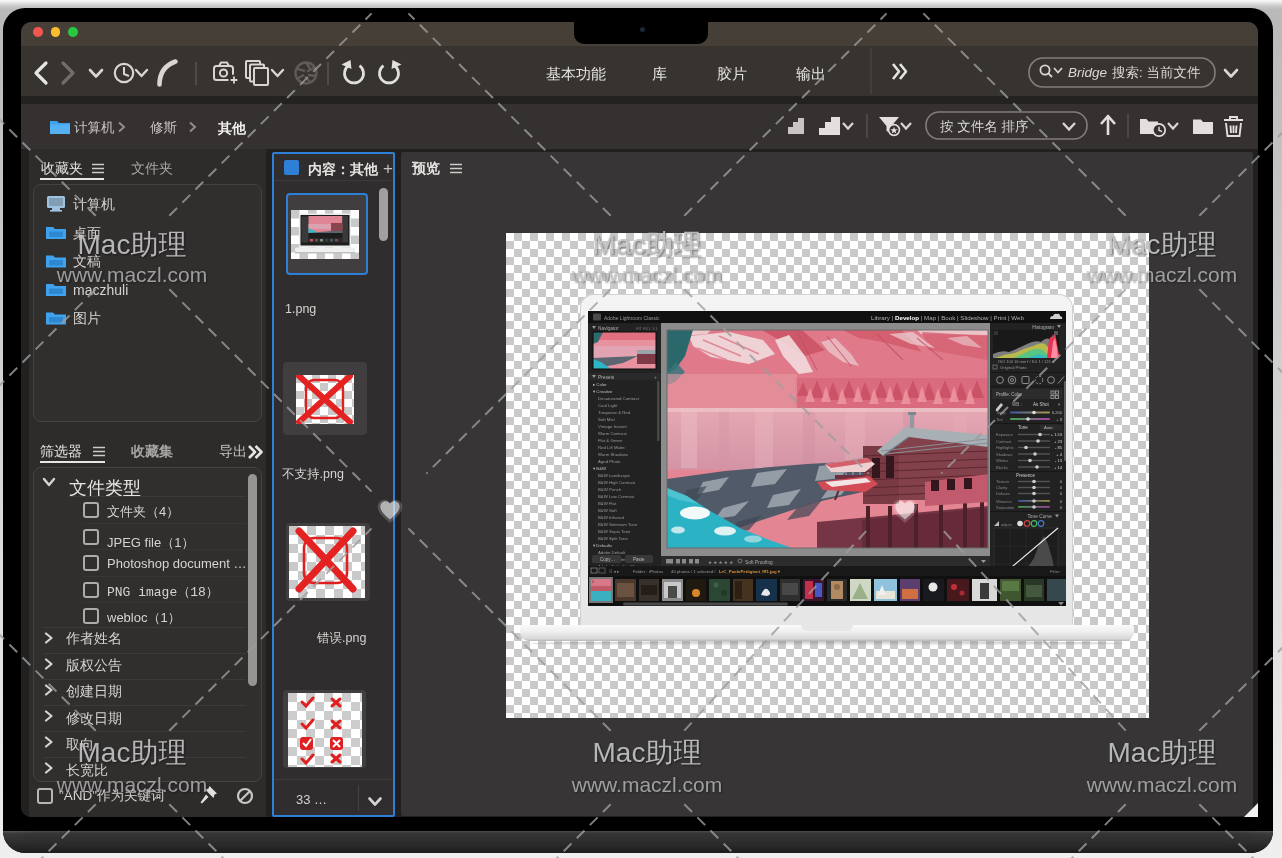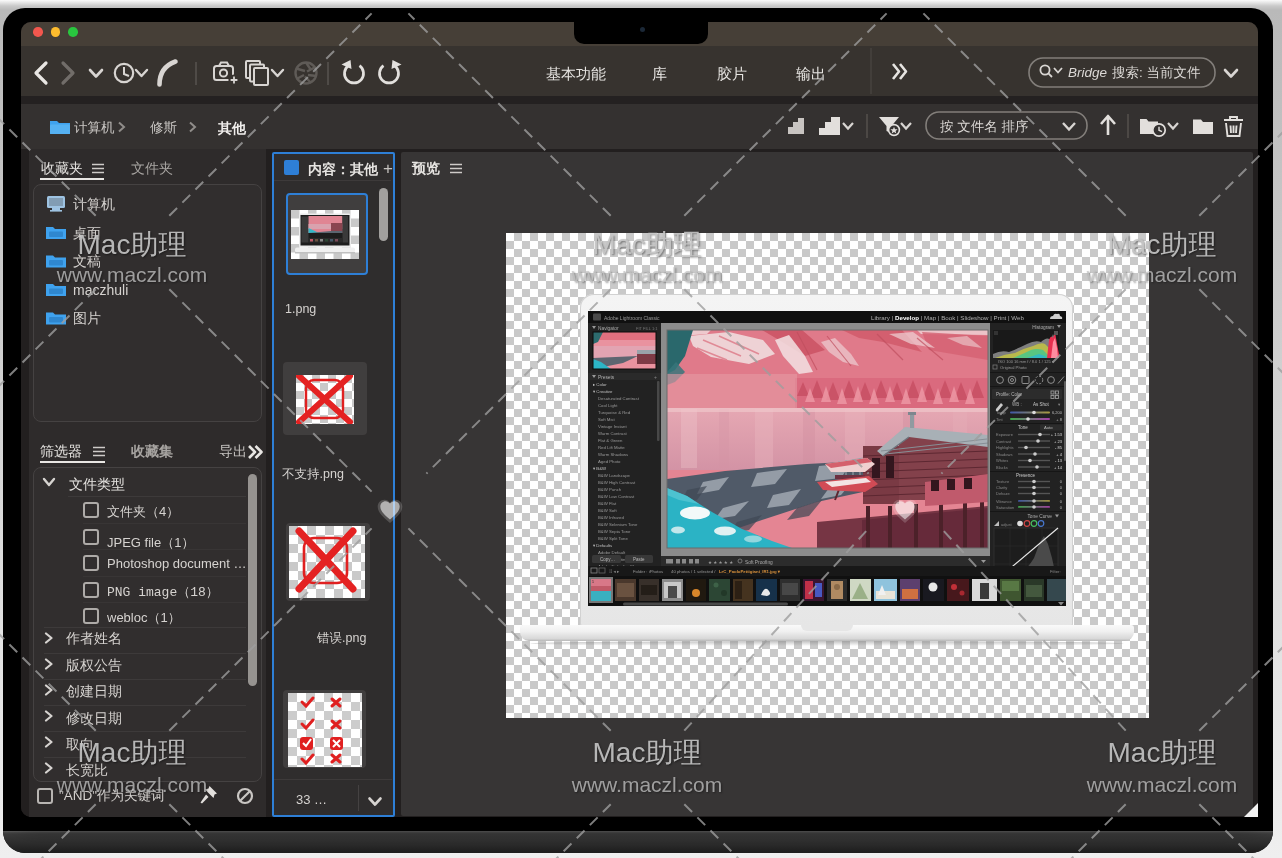--- a/index.html
+++ b/index.html
@@ -202,21 +202,21 @@
   <div class="abs gtxt" style="left:131px;top:443px;font-size:14px;font-weight:bold;">收藏集</div>
   <div class="abs" style="left:219px;top:443px;font-size:14px;color:#c6c3c0;font-family:Liberation Serif, serif;">导出</div>
   <svg class="abs" style="left:247px;top:444px;" width="17" height="16" viewBox="0 0 17 16">
         <path d="M2 2 L8 8 L2 14 M8.5 2 L14.5 8 L8.5 14" fill="none" stroke="#e8e6e3" stroke-width="2.6" stroke-linejoin="round"></path>
       </svg>
 
   <div class="panelbox" style="left:33px;top:467px;width:227px;height:313px;"></div>
   <svg class="abs" style="left:42px;top:477px;" width="16" height="12" viewBox="0 0 16 12">
         <path d="M2 2 L7 8 L12 2" fill="none" stroke="#d6d3d0" stroke-width="2.4" stroke-linecap="round" stroke-linejoin="round"></path>
       </svg>
-  <div class="abs wtxt" style="left:69px;top:476px;font-size:14px;">文件类型</div>
+  <div class="abs wtxt" style="left:69px;top:476px;font-size:18px;">文件类型</div>
   <div class="sep" style="left:68px;top:496px;width:178px;"></div>
   <div class="cbx" style="left:83px;top:502px;"></div>
       <div class="abs ftxt" style="left:107px;top:503px;">文件夹（4）</div>
   <div class="sep" style="left:83px;top:522.5px;width:163px;opacity:.6;"></div>
   <div class="cbx" style="left:83px;top:528.5px;"></div>
       <div class="abs ftxt" style="left:107px;top:509px;margin-top:25px;">JPEG file（1）</div>
   <div class="sep" style="left:83px;top:549px;width:163px;opacity:.6;"></div>
   <div class="cbx" style="left:83px;top:555px;"></div>
       <div class="abs ftxt" style="left:107px;top:556px;">Photoshop document …</div>
   <div class="sep" style="left:83px;top:575.5px;width:163px;opacity:.6;"></div>

